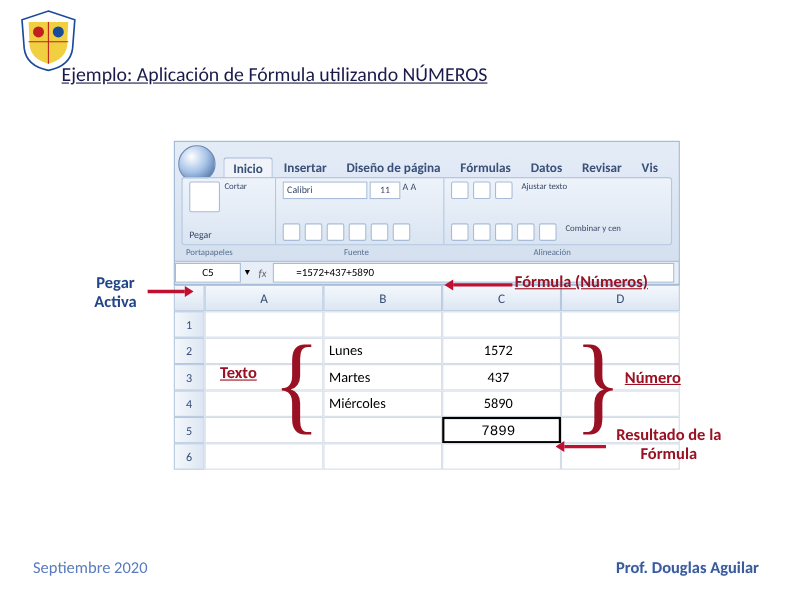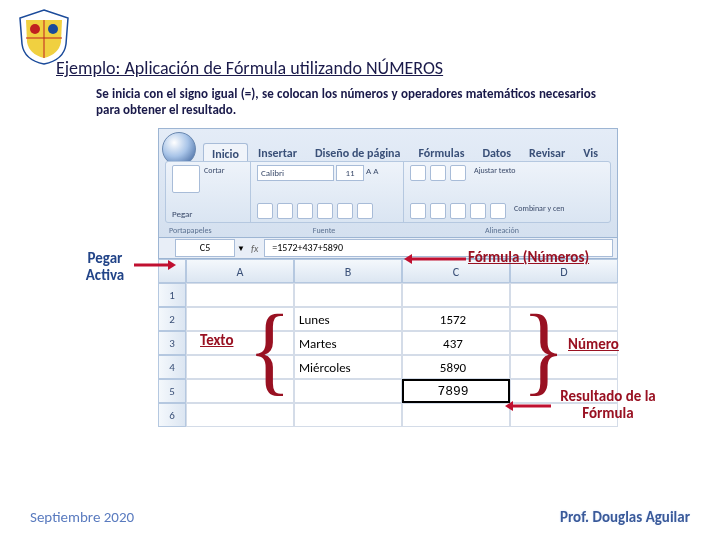--- a/index.html
+++ b/index.html
@@ -130,39 +130,39 @@
     background: #e8eef7;
     border: 1px solid #9db5d3;
     border-top: none;
     display: flex;
     align-items: center;
     font-size: 10px;
   }
   .namebox {
     width: 58px;
     height: 16px;
-    margin-left: 16px;
+    margin-left: 0;
     background: #fff;
     border: 1px solid #a8bcd8;
     text-align: center;
     line-height: 16px;
   }
   .fx {
     margin: 0 6px;
     font-style: italic;
     color: #666;
     font-size: 10px;
   }
   .finput {
     flex: 1;
     height: 16px;
     background: #fff;
     border: 1px solid #a8bcd8;
     margin-right: 4px;
-    padding-left: 7px;
+    padding-left: 20px;
     line-height: 16px;
     font-size: 10px;
   }
   .grid {
     display: grid;
     grid-template-columns: 28px repeat(4, 108px);
     grid-auto-rows: 24px;
     font-size: 13px;
   }
   .ghdr {
@@ -271,21 +271,20 @@
     <svg viewBox="0 0 52 58">
       <path d="M26 2 L50 10 L48 36 Q46 52 26 56 Q6 52 4 36 L2 10 Z" fill="#fff" stroke="#1a4a9a" stroke-width="1.5"></path>
       <path d="M8 12 L44 12 L43 34 Q41 46 26 50 Q11 46 9 34 Z" fill="#f0d040"></path>
       <path d="M26 12 L26 50 M8 30 L44 30" stroke="#c02020" stroke-width="1"></path>
       <circle cx="17" cy="21" r="5" fill="#c02020"></circle>
       <circle cx="35" cy="21" r="5" fill="#1a4a9a"></circle>
     </svg>
   </div>
 
   <div class="title">Ejemplo: Aplicación de Fórmula utilizando NÚMEROS</div>
-  <div class="desc">Se inicia con el signo igual (=), se colocan los números y operadores matemáticos necesarios para obtener el resultado.</div>
 
   <div class="excel-shot">
     <div class="ribbon-area">
       <div class="office-btn"></div>
       <div class="tabs">
         <div class="tab active">Inicio</div>
         <div class="tab">Insertar</div>
         <div class="tab">Diseño de página</div>
         <div class="tab">Fórmulas</div>
         <div class="tab">Datos</div>

